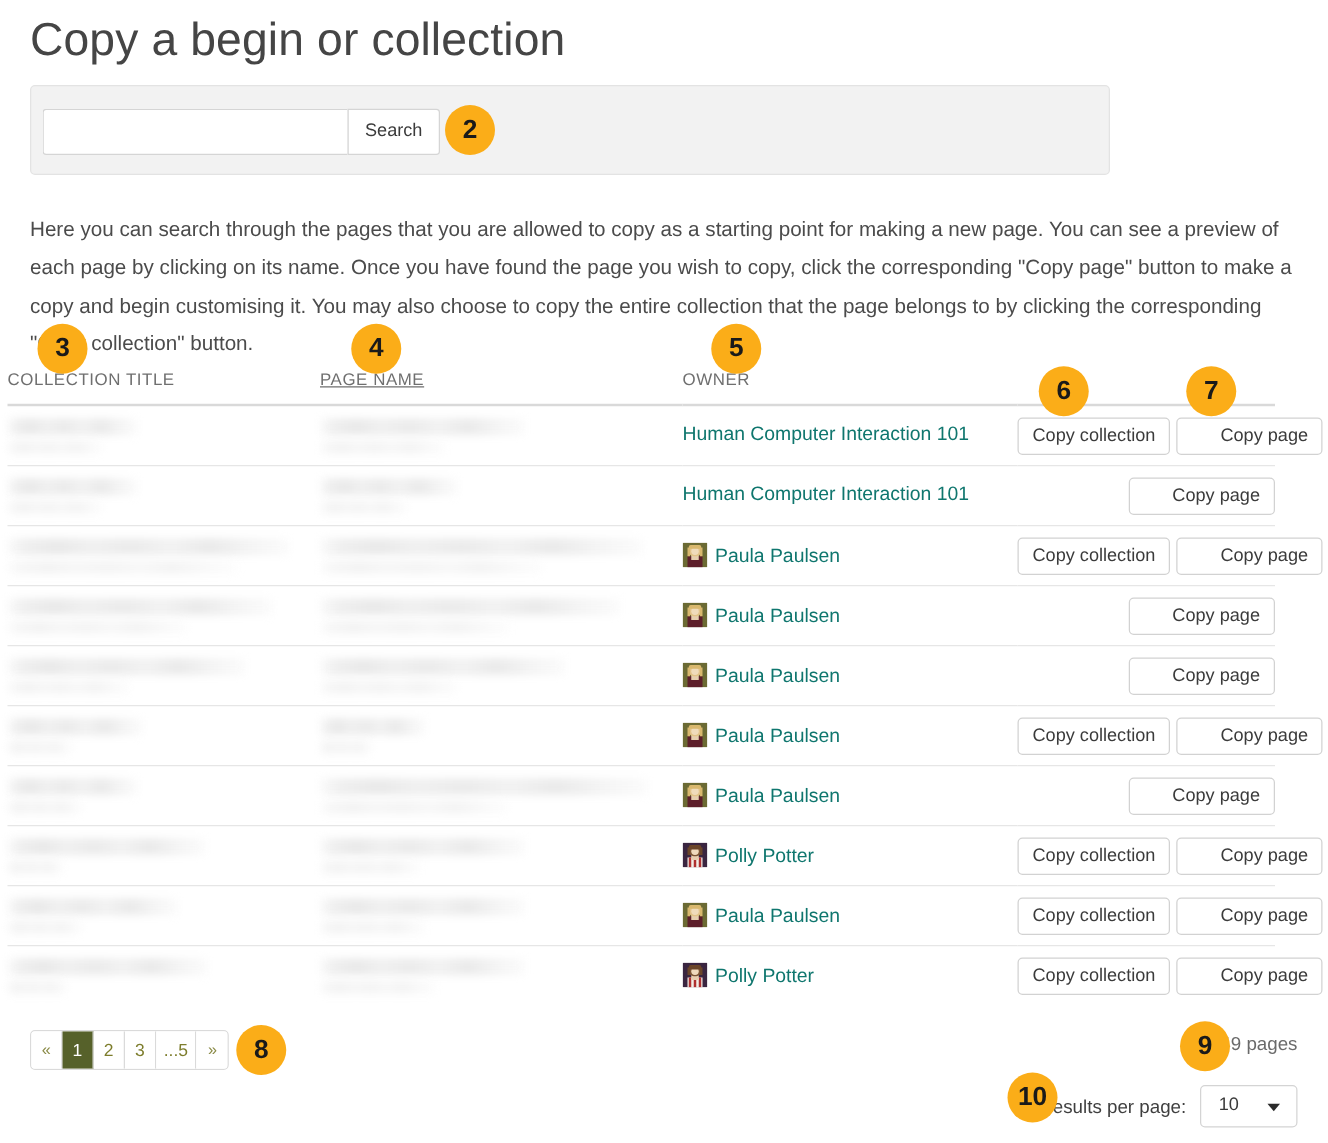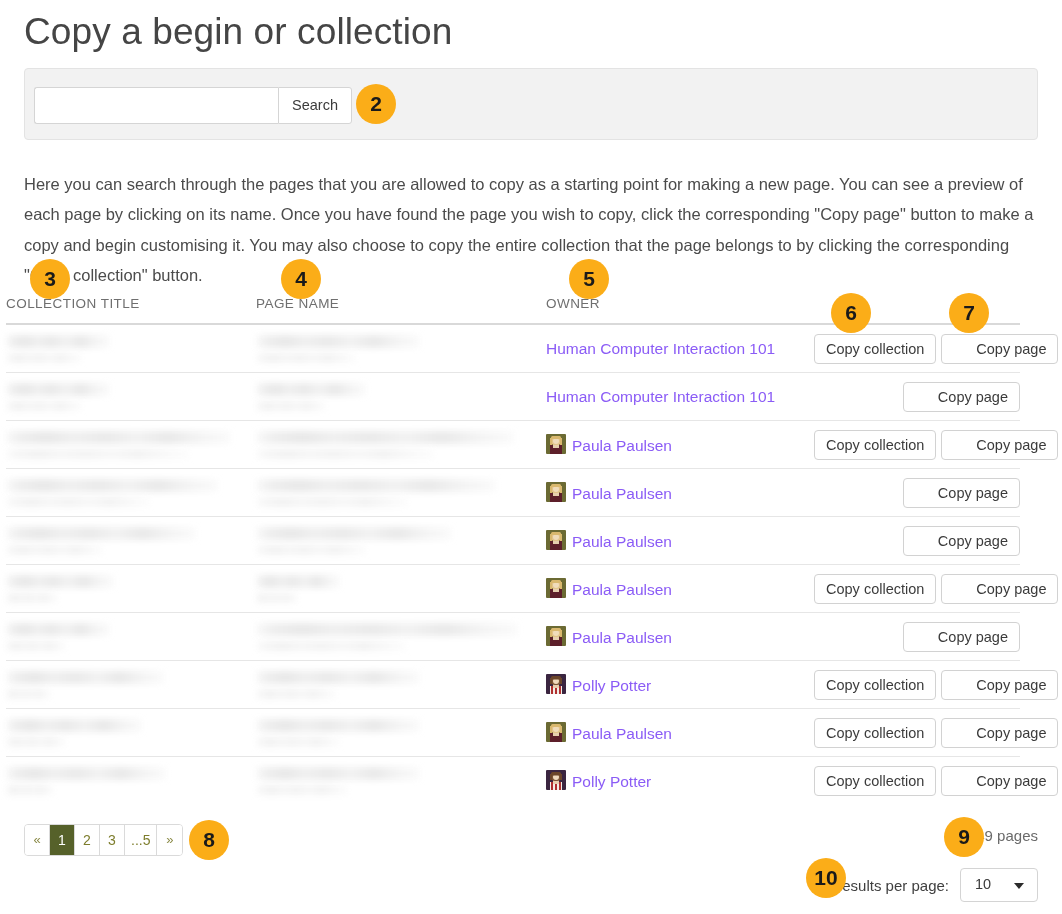--- a/index.html
+++ b/index.html
@@ -23,21 +23,21 @@
     margin: 0;
     padding: 10px 0 0 24px;
     letter-spacing: 0.1px;
     line-height: 1.2;
   }
   
   .search-panel {
     position: absolute;
     left: 24px;
     top: 68px;
-    width: 1014px;
+    width: 864px;
     height: 72px;
     background: #f2f2f2;
     border: 1px solid #e3e3e3;
     border-radius: 4px;
     box-sizing: border-box;
   }
   .search-group {
     position: absolute;
     left: 9px;
     top: 18px;
@@ -95,21 +95,21 @@
     font-size: 13.5px;
     font-weight: normal;
     color: #6f6f6f;
     letter-spacing: 0.45px;
     text-transform: uppercase;
     padding: 0 0 12px 0;
     vertical-align: bottom;
     border-bottom: 2px solid #d9d9d9;
   }
   th.col-collection { width: 250px; padding-left: 4px; }
-  th.col-page       { width: 290px; padding-left: 4px; }
+  th.col-page       { width: 290px; padding-left: 4px; text-decoration: underline; }
   th.col-owner      { width: 268px; padding-left: 18px; }
   th.col-actions    { width: 206px; }
 
   .result-table tbody td {
     border-bottom: 1px solid #e6e6e6;
     vertical-align: middle;
     padding: 0;
     height: 47px;
   }
   .result-table tbody tr:last-child td { border-bottom: none; }
@@ -131,21 +131,21 @@
     opacity: .95;
   }
   .blur-block.line2 {
     margin-top: 5px;
     height: 10px;
     opacity: .55;
   }
 
   .owner-link {
     font-size: 15.5px;
-    color: #8b5cf6;
+    color: #0f766e;
     text-decoration: none;
     vertical-align: middle;
   }
 
   .avatar {
     display: inline-block;
     width: 20px;
     height: 20px;
     vertical-align: -4px;
     margin-right: 6px;

